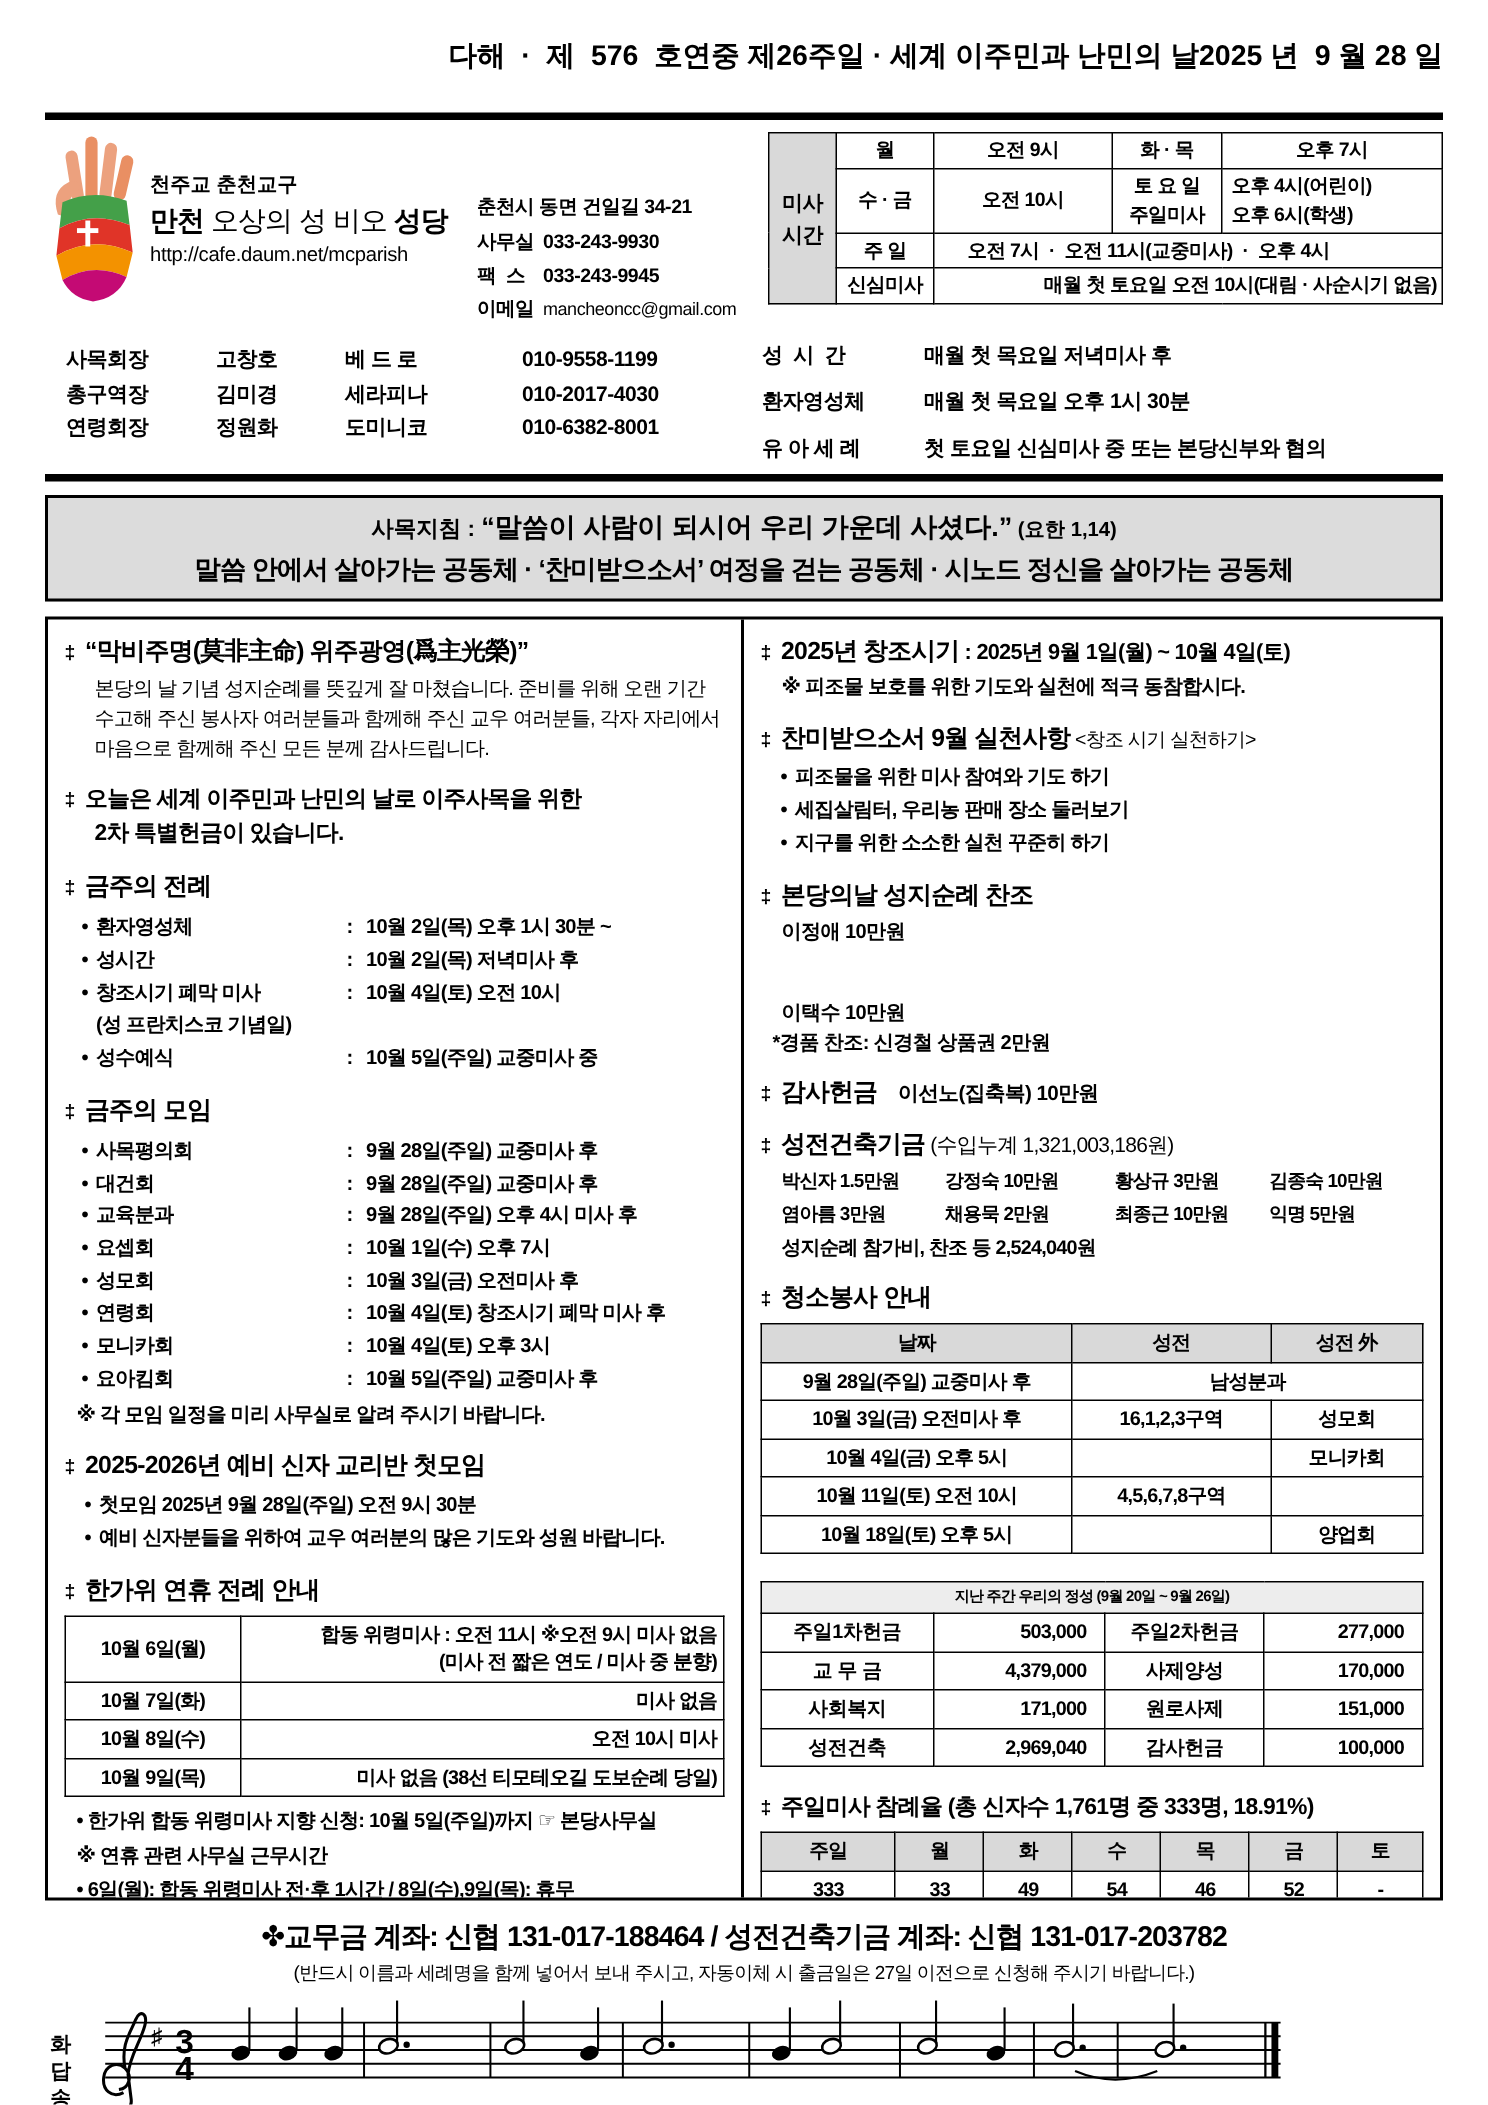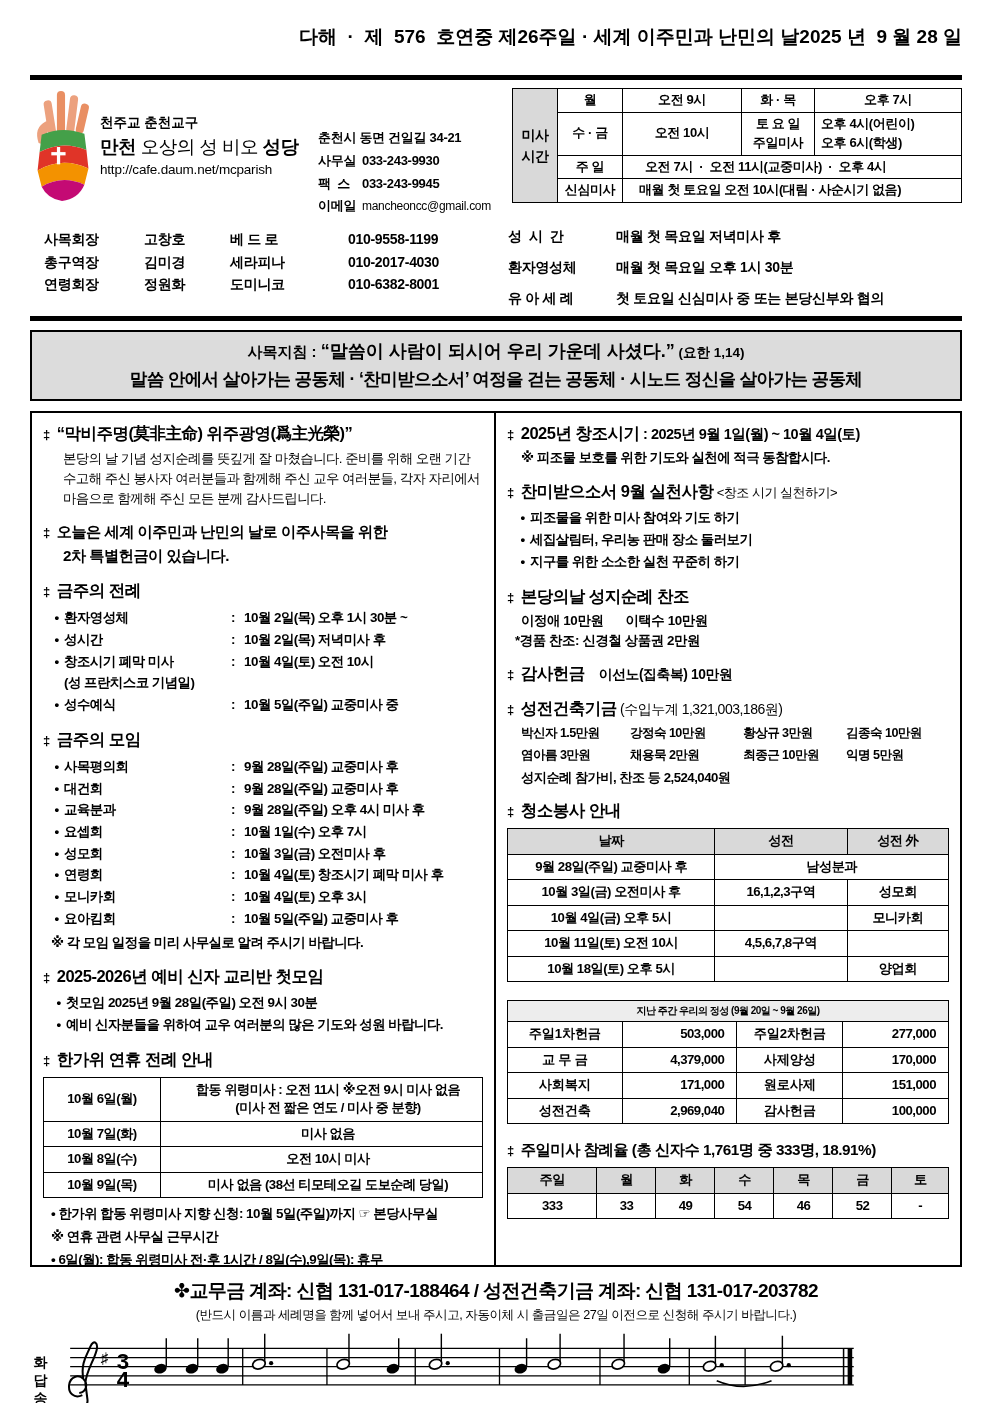--- a/index.html
+++ b/index.html
@@ -70,24 +70,24 @@
   .note{font-size:13.4px;font-weight:600;letter-spacing:-0.5px;margin:3px 0 0 8px;line-height:1.5;}
   .note.b b{font-weight:900;}
   .bullets{margin:4px 0 0 8px;}
   .bullets .bl{display:flex;font-size:13.4px;font-weight:600;letter-spacing:-0.5px;line-height:1.65;}
   .bullets .bl::before{content:"•";width:15px;flex:0 0 15px;text-align:center;}
 
   table.t{border-collapse:collapse;width:100%;font-size:13.2px;font-weight:600;letter-spacing:-0.5px;margin-top:6px;}
   table.t td,table.t th{border:1.7px solid #000;padding:3px 4px;text-align:center;line-height:1.4;}
   table.t .gray{background:#d9d9d9;font-weight:800;}
   .hol .dcol{width:108px;}
-  .hol .desc{text-align:center;padding-left:17px;}
+  .hol .desc{text-align:right;padding-left:17px;}
   .hol b{font-weight:900;}
 
-  .donor-line{display:flex;gap:22px;font-size:13.4px;font-weight:600;letter-spacing:-0.4px;margin:4px 0 0 14px;}
+  .donor-line{display:flex;gap:36px;font-size:13.4px;font-weight:600;letter-spacing:-0.4px;margin:4px 0 0 14px;flex-direction:column;}
   .gift{font-size:13.4px;letter-spacing:-0.4px;margin:2px 0 0 8px;font-weight:600;}
   .gift b{font-weight:900;}
   .inline-val{font-size:13.8px;font-weight:600;margin-left:14px;letter-spacing:-0.4px;}
   .donor-grid{display:grid;grid-template-columns:1.06fr 1.1fr 1fr 1fr;font-size:12.6px;font-weight:600;letter-spacing:-0.6px;
               margin:5px 0 0 14px;row-gap:5px;}
   .extra-line{font-size:13.2px;font-weight:600;letter-spacing:-0.5px;margin:5px 0 0 14px;}
 
   .offer-title{background:#ededed;font-weight:900;font-size:10px;}
   .offer td.amt{text-align:right;padding-right:12px;}
   .offer td.nm{letter-spacing:-0.2px;}
@@ -152,21 +152,21 @@
         <td>오전 10시</td>
         <td><span>토 요 일</span><br><span>주일미사</span></td>
         <td style="text-align:left;padding-left:6px;"><span>오후 4시(어린이)</span><br><span>오후 6시(학생)</span></td>
       </tr>
       <tr>
         <td>주   일</td>
         <td colspan="3" style="text-align:left;padding-left:22px;white-space:pre;">오전 7시  ·  오전 11시(교중미사)  ·  오후 4시</td>
       </tr>
       <tr>
         <td>신심미사</td>
-        <td colspan="3" style="text-align:left;padding-left:16px;">매월 첫 토요일 오전 10시(대림 · 사순시기 없음)</td>
+        <td colspan="3" style="text-align:right;padding-left:16px;">매월 첫 토요일 오전 10시(대림 · 사순시기 없음)</td>
       </tr>
     </tbody>
       </table>
   </div>
 
   <div class="band">
     <div class="staff">
       <div class="r">
           <span class="c-role">사목회장</span>
           <span class="c-name">고창호</span>

